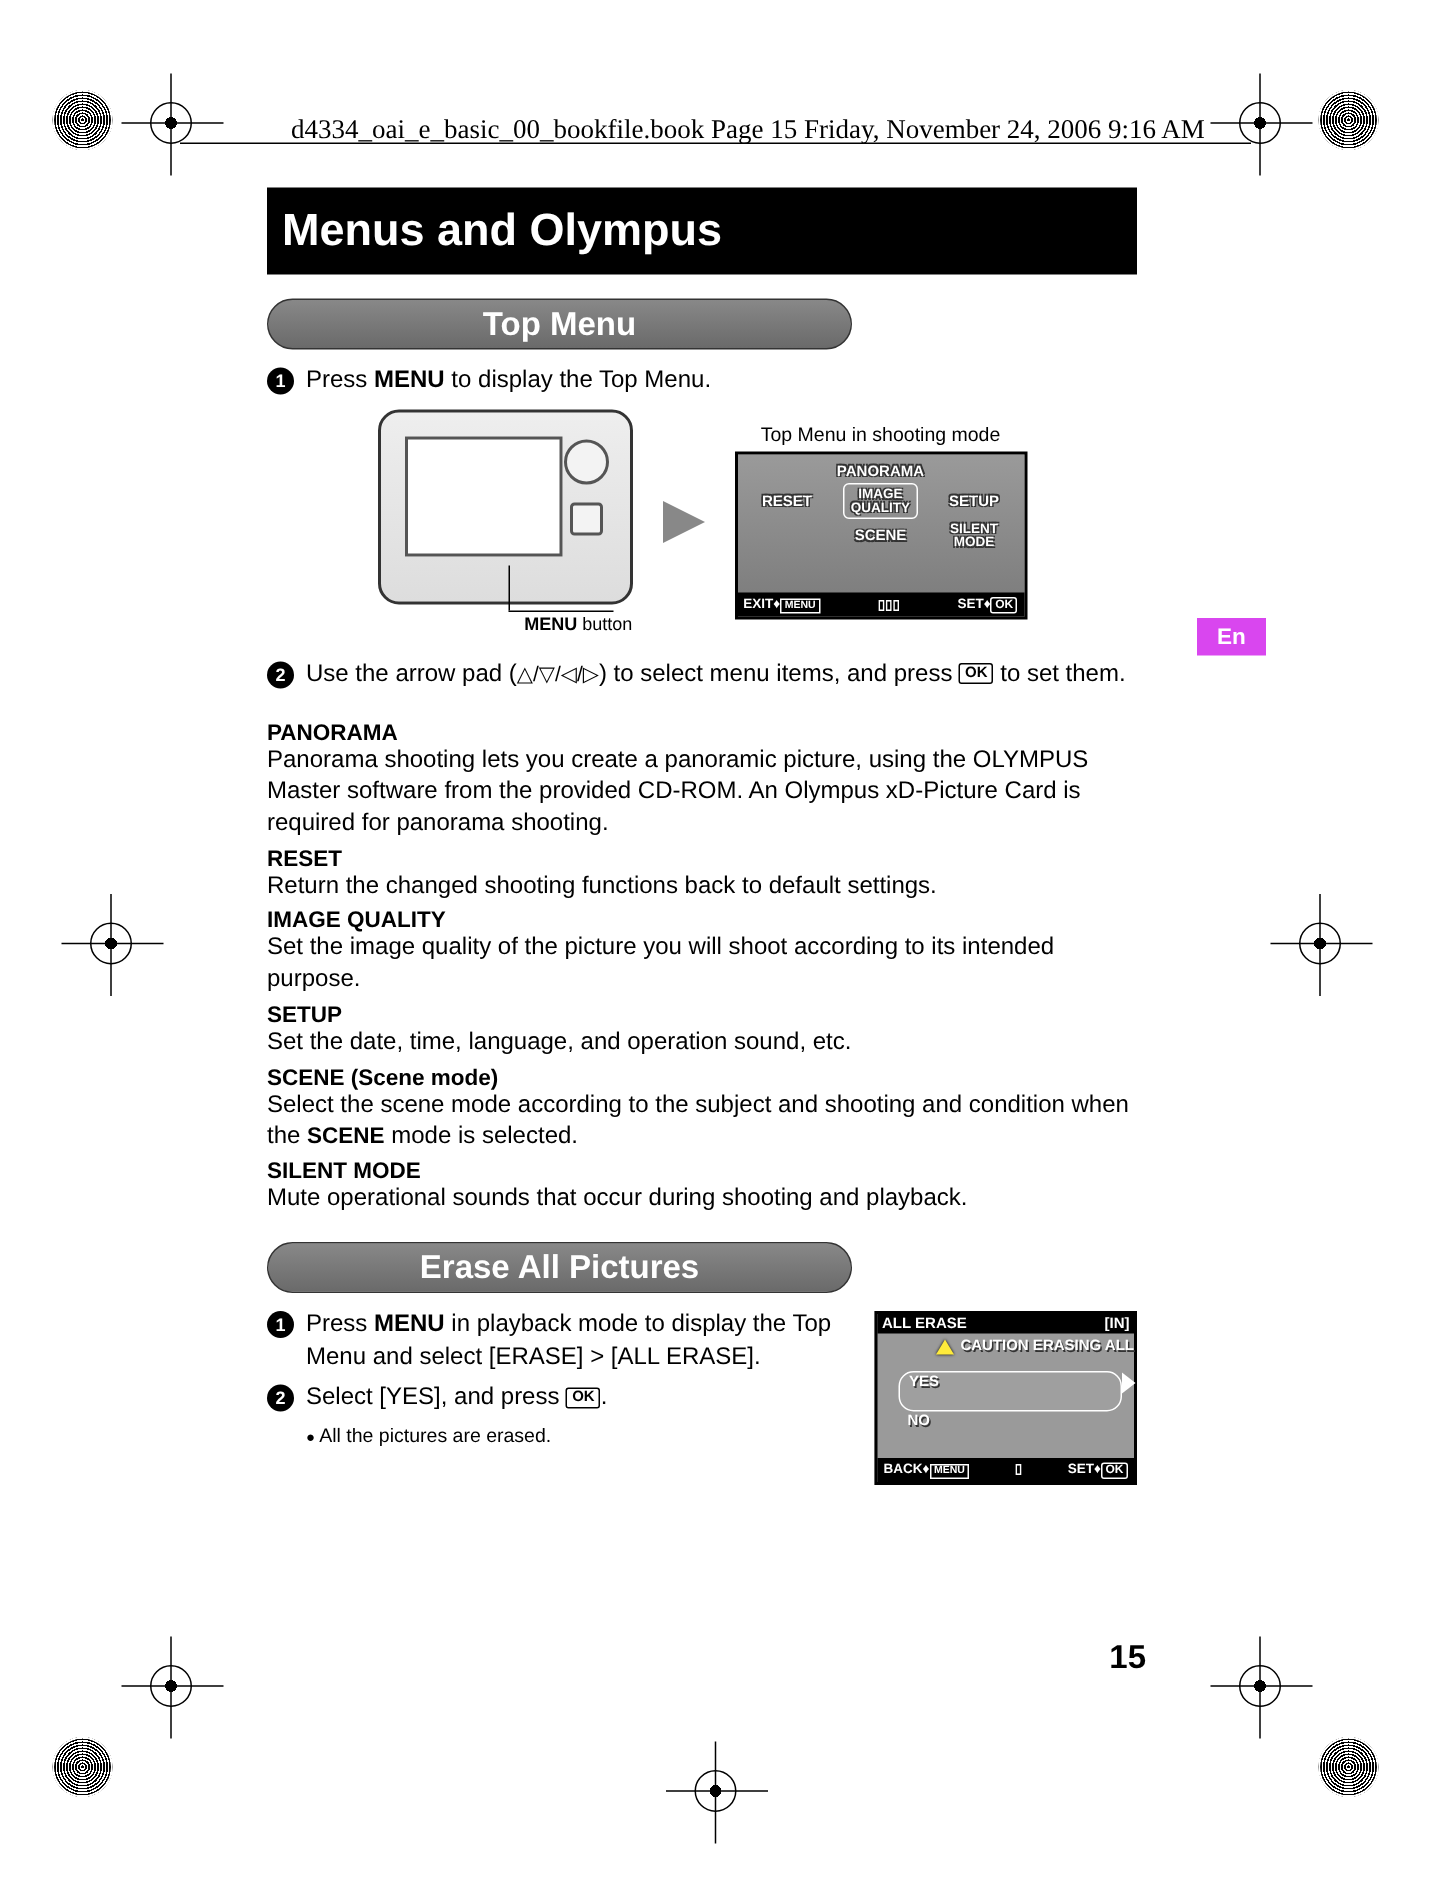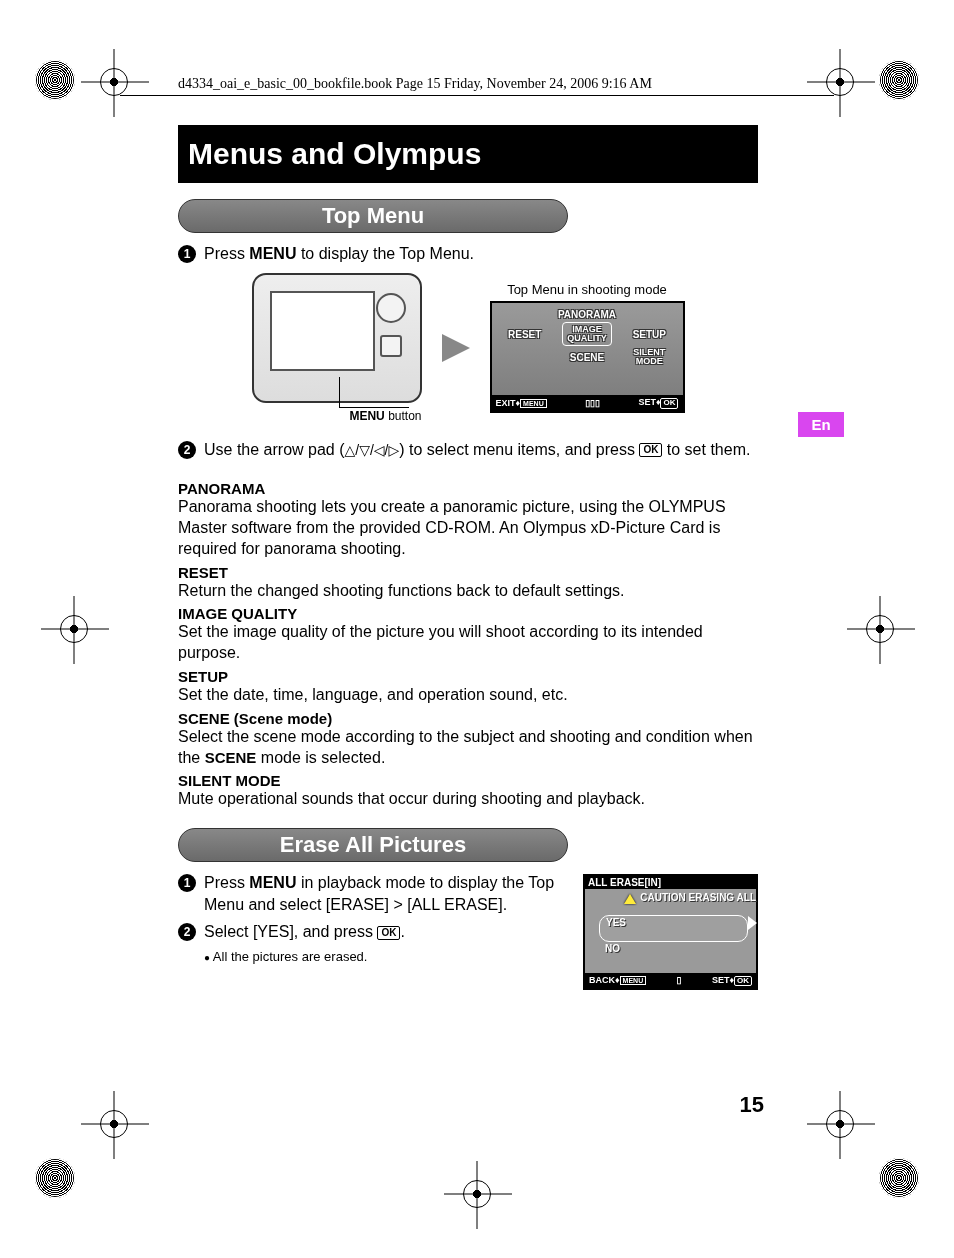--- a/index.html
+++ b/index.html
@@ -38,23 +38,23 @@
   .ci-ml { top:615px; left:60px; }
   .ci-mr { top:615px; right:60px; }
   .ci-bl { top:1110px; left:100px; }
   .ci-br { top:1110px; right:100px; }
   .ci-bm { bottom:50px; left:50%; transform:translateX(-50%); }
   .hline { position:absolute; left:120px; right:120px; height:1px; background:#000; }
   .hline.top { top:95px; }
   .header {
     position: absolute;
     top: 76px;
-    left: 178px;
+    left: 194px;
     font-family: "Times New Roman", serif;
-    font-size: 14px;
+    font-size: 18px;
   }
   .content {
     position: absolute;
     top: 125px;
     left: 178px;
     width: 580px;
   }
   .chapter-title {
     background: #000;
     color: #fff;
@@ -170,21 +170,21 @@
   .scene-inline { font-family: Arial; font-weight:bold; font-size:15px; }
   .tri { font-family: Arial; font-size:14px; }
   .bullet-sub { font-size:13px; margin-left:26px; margin-top:2px; }
   .bullet-sub::before { content:"● "; font-size:10px; }
   .erase-fig {
     float:right; margin-left:10px; margin-top:2px;
     width:175px; border:2px solid #000;
     background:#9a9a9a;
   }
   .erase-fig .titlebar {
-    display:flex; justify-content:flex-start; background:#000; color:#fff;
+    display:flex; justify-content:space-between; background:#000; color:#fff;
     font-size:10px; font-weight:bold; padding:1px 3px;
   }
   .erase-fig .warn {
     color:#fff; font-size:10px; font-weight:bold; text-align:right; padding:3px 0;
     text-shadow: 1px 1px 0 #333;
   }
   .erase-fig .warn .tri-icon {
     display:inline-block; width:0;height:0; border-left:6px solid transparent;
     border-right:6px solid transparent; border-bottom:10px solid #ffeb3b;
     vertical-align:middle; margin-right:4px; filter: drop-shadow(0 0 1px #000);

